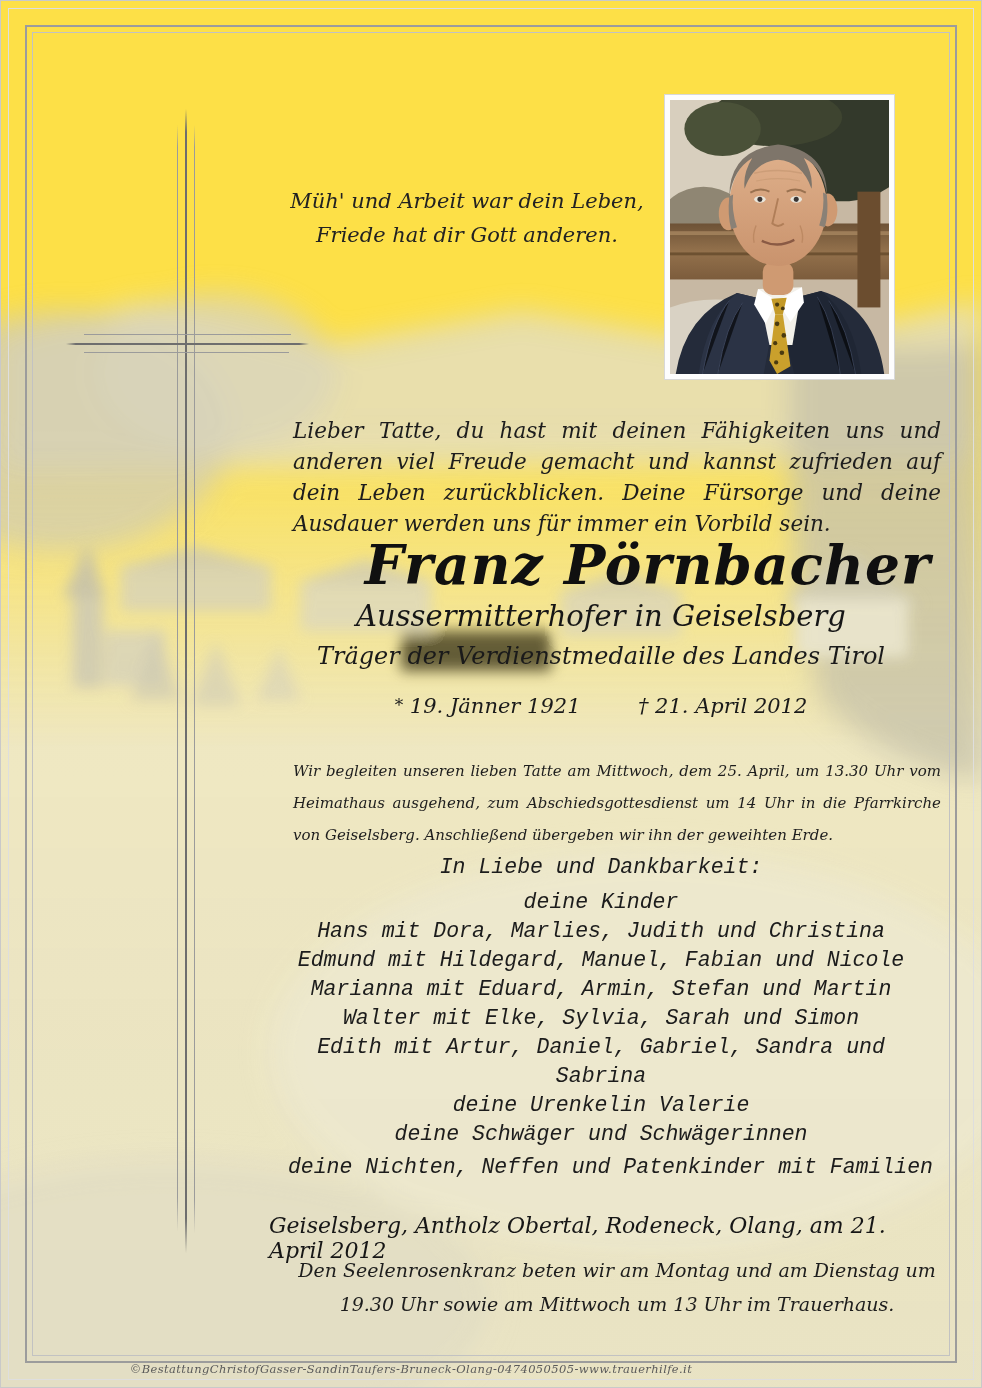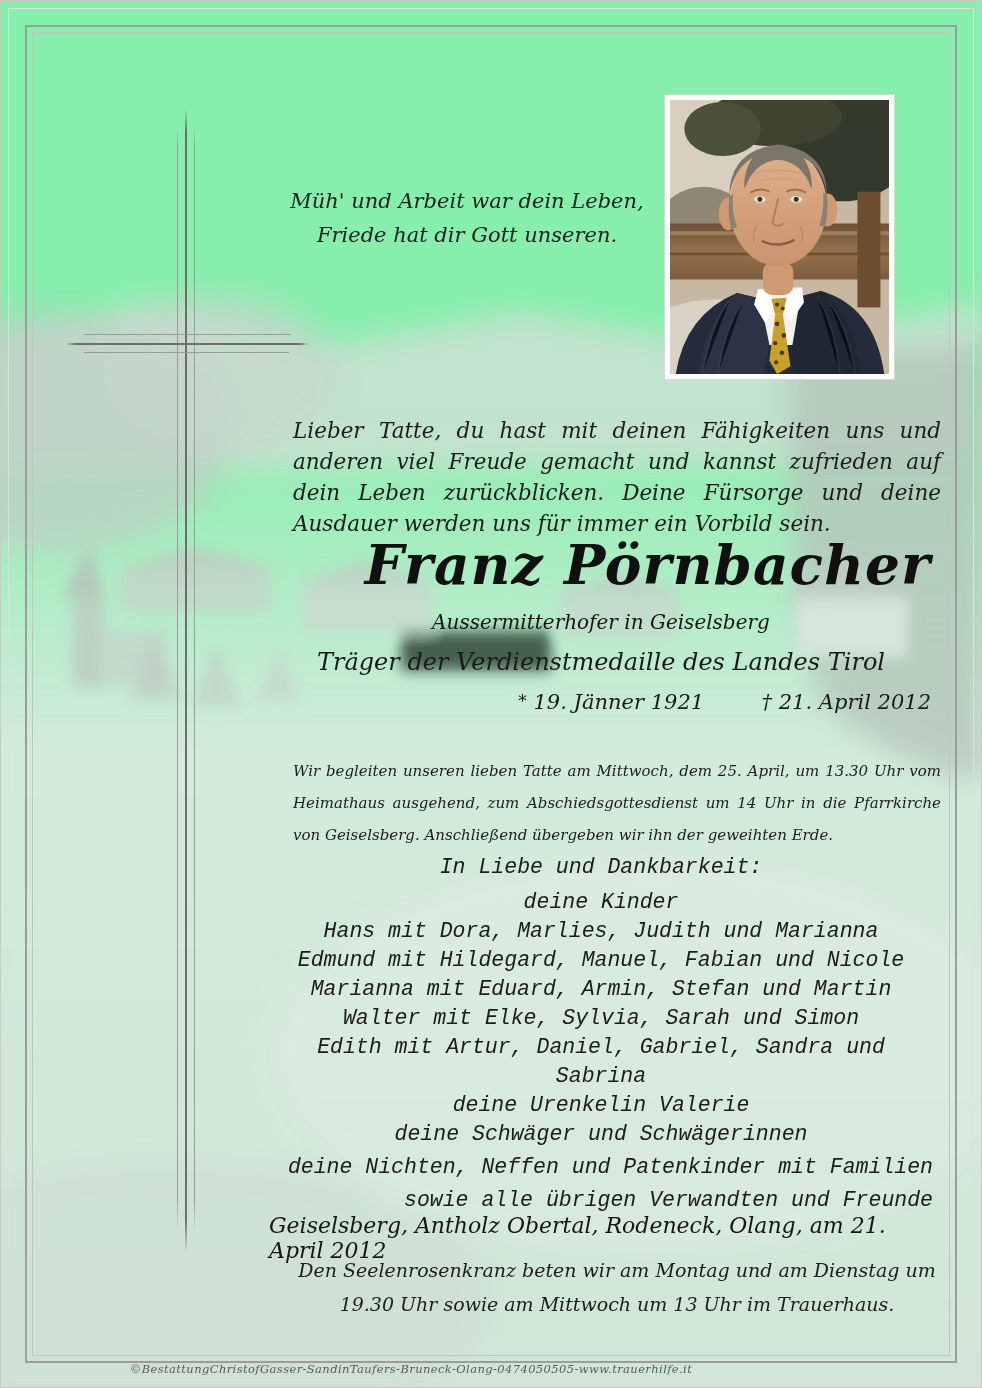--- a/index.html
+++ b/index.html
@@ -1,19 +1,19 @@
 <!DOCTYPE html>
 <html><head>
 <meta charset="utf-8">
 <style>
   html,body { margin:0; padding:0; background:#e8e8e8; }
   .page {
     position:relative;
     width:982px; height:1388px;
-    background:#86efac;
+    background:#fde047;
     overflow:hidden;
     font-family:"DejaVu Serif","Liberation Serif",serif;
     color:#1f1f1f;
     border:1px solid #c9c9c9;
     box-sizing:border-box;
   }
   
   .bg-landscape { position:absolute; left:0; top:0; width:982px; height:1388px; z-index:0; }
   
   .frame { position:absolute; pointer-events:none; z-index:3; }
@@ -27,23 +27,23 @@
   .cross-v-right { left:193px; top:124px; width:1px;  height:1108px; background:linear-gradient(to bottom, rgba(130,130,130,0), #9b9b9b 2%, #9b9b9b 97%, rgba(130,130,130,0)); }
   .cross-h-main  { left:65px;  top:342px; width:243px; height:2px;  background:linear-gradient(to right, rgba(100,100,100,0), #6e6e6e 4%, #6e6e6e 96%, rgba(100,100,100,0)); }
   .cross-h-top   { left:83px;  top:333px; width:207px; height:1px;  background:#9b9b9b; }
   .cross-h-bot   { left:83px;  top:351px; width:205px; height:1px;  background:#9b9b9b; }
   
   .scriptish { font-style:italic; z-index:4; position:absolute; }
   .quote { left:266px; top:183px; width:400px; text-align:center; font-size:21px; line-height:34px; color:#222; }
   .intro { left:292px; top:414px; width:648px; font-size:21.5px; line-height:31px; text-align:justify; color:#1d1d1d; }
   .name-block { left:270px; top:533px; width:660px; text-align:center; }
   .deceased-name { font-size:55px; line-height:62px; font-weight:bold; color:#101010; letter-spacing:1px;text-align:right; }
-  .farm-name { font-size:20px; line-height:40px; margin-top:6px; color:#161616; }
+  .farm-name { font-size:29px; line-height:40px; color:#161616; }
   .honor-title { font-size:24px; line-height:32px; margin-top:4px; color:#1a1a1a; }
-  .dates-row { margin-top:12px; font-size:21px; color:#1a1a1a;text-align:right; }
+  .dates-row { margin-top:22px; font-size:21px; color:#1a1a1a; }
   .dates-row .sym { font-size:17px; vertical-align:2px; }
   .dates-gap { display:inline-block; width:44px; }
   .funeral { left:292px; top:754px; width:648px; font-size:15px; line-height:32px; text-align:justify; color:#1d1d1d; }
   .mourners { left:268px; top:852px; width:664px; text-align:center; font-size:21.5px; color:#1c1c1c; }
   .mourners div { line-height:29px;font-family:Liberation Mono, monospace; }
   .mourners div:nth-child(2) { margin-top:6px; }
   .mourners div:nth-child(n+10) { margin-top:4px;text-align:right; }
   .place-date { left:268px; top:1212px; width:664px; text-align:left; font-size:22px; color:#161616; }
   .rosary { left:292px; top:1252px; width:648px; text-align:center; font-size:19px; line-height:34px; color:#1d1d1d; }
   .footer-credit { left:0; top:1361px; width:820px; text-align:center; font-size:11.5px; letter-spacing:0.4px; color:#5a5a5a; z-index:4; position:absolute; font-style:italic; }
@@ -188,21 +188,21 @@
       <path d="M96,146 Q113,154 130,145" stroke="#8a5a44" stroke-width="2.4" fill="none"></path>
       <path d="M88,76 Q113,70 138,76" stroke="#c89a74" stroke-width="1.5" fill="none" opacity="0.8"></path>
       <path d="M90,84 Q113,79 136,84" stroke="#c89a74" stroke-width="1.2" fill="none" opacity="0.7"></path>
       <path d="M90,130 Q86,140 88,148" stroke="#b8845e" stroke-width="1.4" fill="none" opacity="0.8"></path>
       <path d="M136,130 Q140,140 138,148" stroke="#b8845e" stroke-width="1.4" fill="none" opacity="0.8"></path>
     </svg>
   </div>
 
   <div class="scriptish quote">
     <div>Müh' und Arbeit war dein Leben,</div>
-    <div>Friede hat dir Gott unseren.</div>
+    <div>Friede hat dir Gott anderen.</div>
   </div>
 
   <div class="scriptish intro">Lieber Tatte, du hast mit deinen Fähigkeiten uns und anderen viel Freude gemacht und kannst zufrieden auf dein Leben zurückblicken. Deine Fürsorge und deine Ausdauer werden uns für immer ein Vorbild sein.</div>
 
   <div class="scriptish name-block">
     <div class="deceased-name">Franz Pörnbacher</div>
     <div class="farm-name">Aussermitterhofer in Geiselsberg</div>
     <div class="honor-title">Träger der Verdienstmedaille des Landes Tirol</div>
     <div class="dates-row">
       <span class="sym">*</span>
@@ -211,29 +211,28 @@
       <span>†</span>
       <span>21. April 2012</span>
     </div>
   </div>
 
   <div class="scriptish funeral">Wir begleiten unseren lieben Tatte am Mittwoch, dem 25. April, um 13.30 Uhr vom Heimathaus ausgehend, zum Abschiedsgottesdienst um 14 Uhr in die Pfarrkirche von Geiselsberg. Anschließend übergeben wir ihn der geweihten Erde.</div>
 
   <div class="scriptish mourners">
     <div>In Liebe und Dankbarkeit:</div>
     <div>deine Kinder</div>
-    <div>Hans mit Dora, Marlies, Judith und Marianna</div>
+    <div>Hans mit Dora, Marlies, Judith und Christina</div>
     <div>Edmund mit Hildegard, Manuel, Fabian und Nicole</div>
     <div>Marianna mit Eduard, Armin, Stefan und Martin</div>
     <div>Walter mit Elke, Sylvia, Sarah und Simon</div>
     <div>Edith mit Artur, Daniel, Gabriel, Sandra und Sabrina</div>
     <div>deine Urenkelin Valerie</div>
     <div>deine Schwäger und Schwägerinnen</div>
     <div>deine Nichten, Neffen und Patenkinder mit Familien</div>
-    <div>sowie alle übrigen Verwandten und Freunde</div>
   </div>
 
   <div class="scriptish place-date">Geiselsberg, Antholz Obertal, Rodeneck, Olang, am 21. April 2012</div>
 
   <div class="scriptish rosary">Den Seelenrosenkranz beten wir am Montag und am Dienstag um 19.30 Uhr sowie am Mittwoch um 13 Uhr im Trauerhaus.</div>
 
   <div class="footer-credit">©BestattungChristofGasser-SandinTaufers-Bruneck-Olang-0474050505-www.trauerhilfe.it</div>
 
 </div>
 

